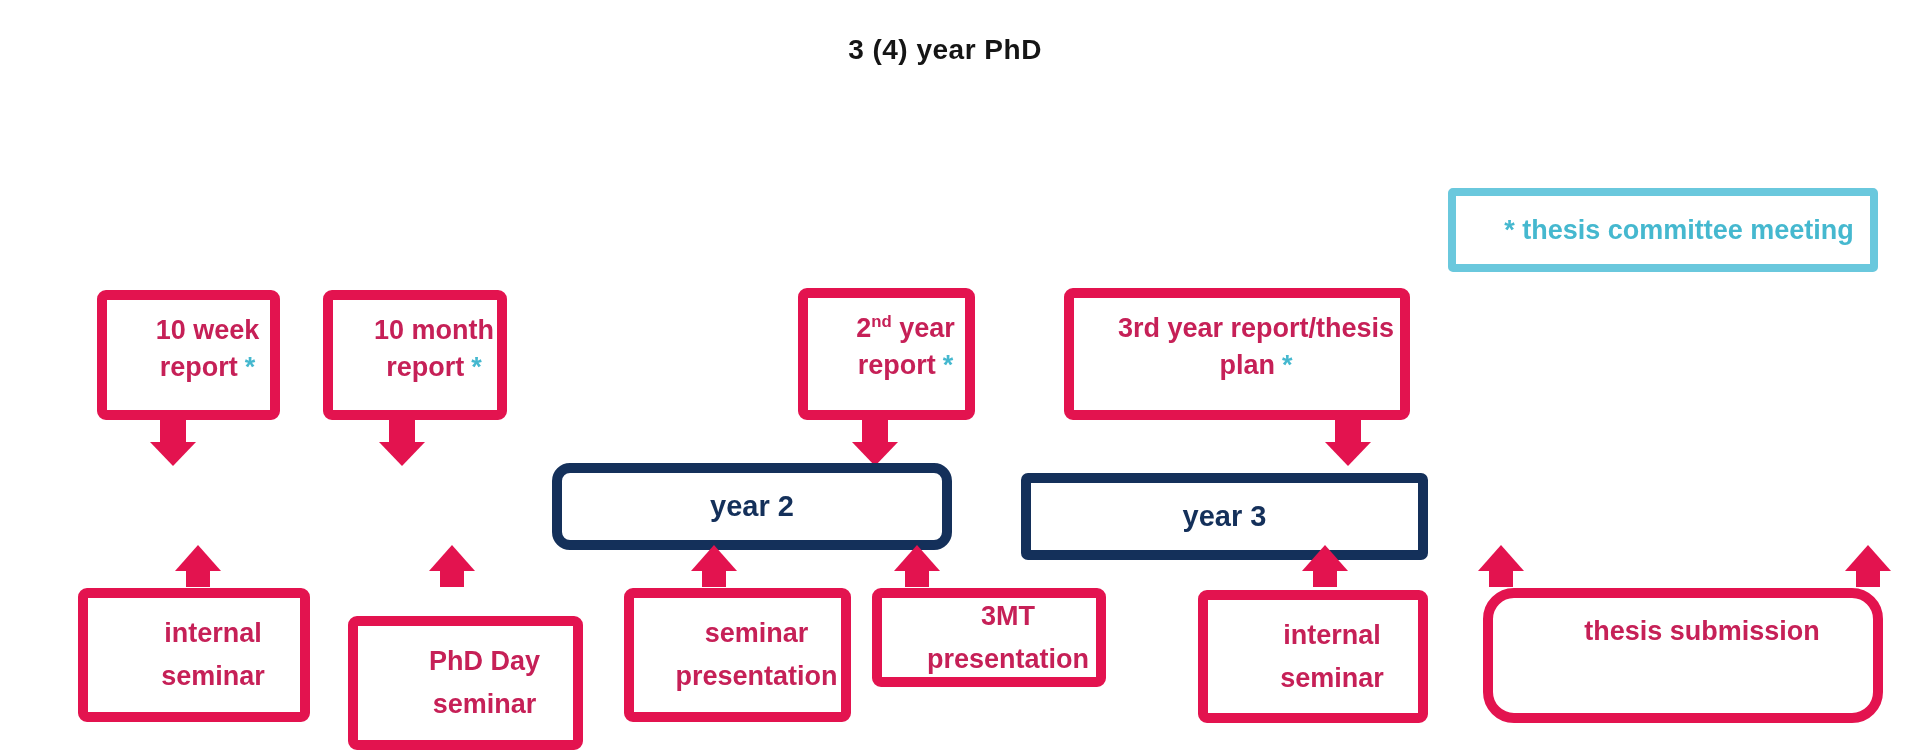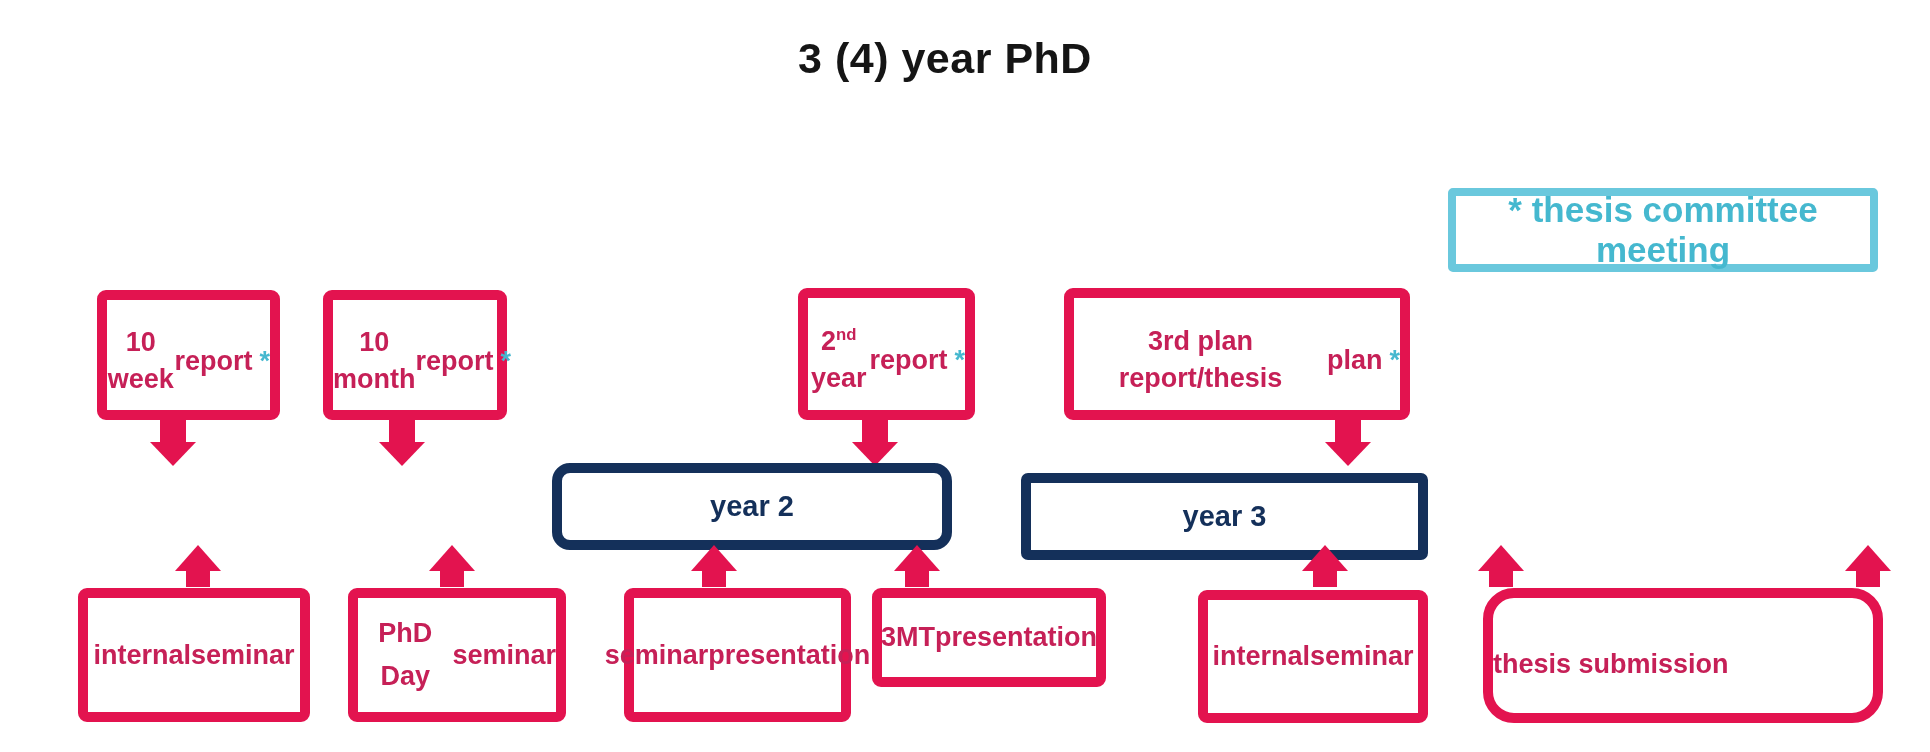--- a/index.html
+++ b/index.html
@@ -7,37 +7,37 @@
     --crimson:#c62057;
     --navy:#14305a;
     --teal:#45b8cf;
     --tealborder:#6ac8dd;
   }
   html,body{margin:0;padding:0;background:#ffffff;}
   body{font-family:"Liberation Sans",sans-serif;}
   .canvas{position:relative;width:1930px;height:752px;background:#ffffff;overflow:hidden;}
   .title{
     position:absolute;top:34px;left:0;width:1890px;text-align:center;
-    font-size:43px;font-weight:bold;color:#151515;letter-spacing:0.5px;
+    font-size:28px;font-weight:bold;color:#151515;letter-spacing:0.5px;
   }
   .box{position:absolute;background:#ffffff;box-sizing:border-box;font-weight:bold;}
   .pinkbox{
     border:10px solid var(--pink);border-radius:9px;color:var(--crimson);
-    font-size:27px;text-align:center;display:flex;flex-direction:row;align-items:center;
+    font-size:27px;text-align:center;display:flex;flex-direction:column;align-items:center;padding-left:38px;
   }
   .milestone{justify-content:flex-start;padding-top:12px;line-height:37px;}
   .activity{justify-content:center;line-height:43px;}
   .activity-top{justify-content:flex-start;padding-top:16px;line-height:34px;border-radius:31px;}
   .navybar{
     border:10px solid var(--navy);border-radius:7px;color:var(--navy);
     font-size:29px;display:flex;align-items:center;justify-content:center;text-align:center;
   }
   .legendbox{
     border:8px solid var(--tealborder);border-radius:5px;color:var(--teal);
-    font-size:35px;display:flex;align-items:center;text-align:center;
+    font-size:27px;display:flex;align-items:center;justify-content:center;text-align:center;padding-left:32px;
   }
   .star{color:var(--teal);margin-left:7px;}
   sup{font-size:0.62em;line-height:0;}
   .arrow{position:absolute;width:46px;}
   .arrow .stem{width:26px;height:22px;margin:0 auto;background:var(--pink);}
   .arrow .stem-up{width:24px;height:16px;margin:0 auto;background:var(--pink);}
   .arrow .head-down{
     width:0;height:0;margin:0 auto;
     border-left:23px solid transparent;border-right:23px solid transparent;
     border-top:24px solid var(--pink);
@@ -68,21 +68,21 @@
     <div><span>10 month</span></div>
     <div><span>report</span><span class="star">*</span></div>
   </div>
 
   <div class="box pinkbox milestone" style="left:798px;top:288px;width:177px;height:132px;">
     <div><span>2</span><sup>nd</sup><span> year</span></div>
     <div><span>report</span><span class="star">*</span></div>
   </div>
 
   <div class="box pinkbox milestone" style="left:1064px;top:288px;width:346px;height:132px;">
-    <div><span>3rd plan report/thesis</span></div>
+    <div><span>3rd year report/thesis</span></div>
     <div><span>plan</span><span class="star">*</span></div>
   </div>
 
   <div class="arrow" style="left:150px;top:420px;">
       <div class="stem"></div>
       <div class="head-down"></div>
     </div>
   <div class="arrow" style="left:379px;top:420px;">
       <div class="stem"></div>
       <div class="head-down"></div>
@@ -130,21 +130,21 @@
   <div class="arrow" style="left:1845px;top:545px;">
       <div class="head-up"></div>
       <div class="stem-up"></div>
     </div>
 
   <div class="box pinkbox activity" style="left:78px;top:588px;width:232px;height:134px;">
     <div><span>internal</span></div>
     <div><span>seminar</span></div>
   </div>
 
-  <div class="box pinkbox activity" style="left:348px;top:588px;width:218px;height:134px;">
+  <div class="box pinkbox activity" style="left:348px;top:616px;width:235px;height:134px;">
     <div><span>PhD Day</span></div>
     <div><span>seminar</span></div>
   </div>
 
   <div class="box pinkbox activity" style="left:624px;top:588px;width:227px;height:134px;">
     <div><span>seminar</span></div>
     <div><span>presentation</span></div>
   </div>
 
   <div class="box pinkbox activity" style="left:872px;top:588px;width:234px;height:99px;">

